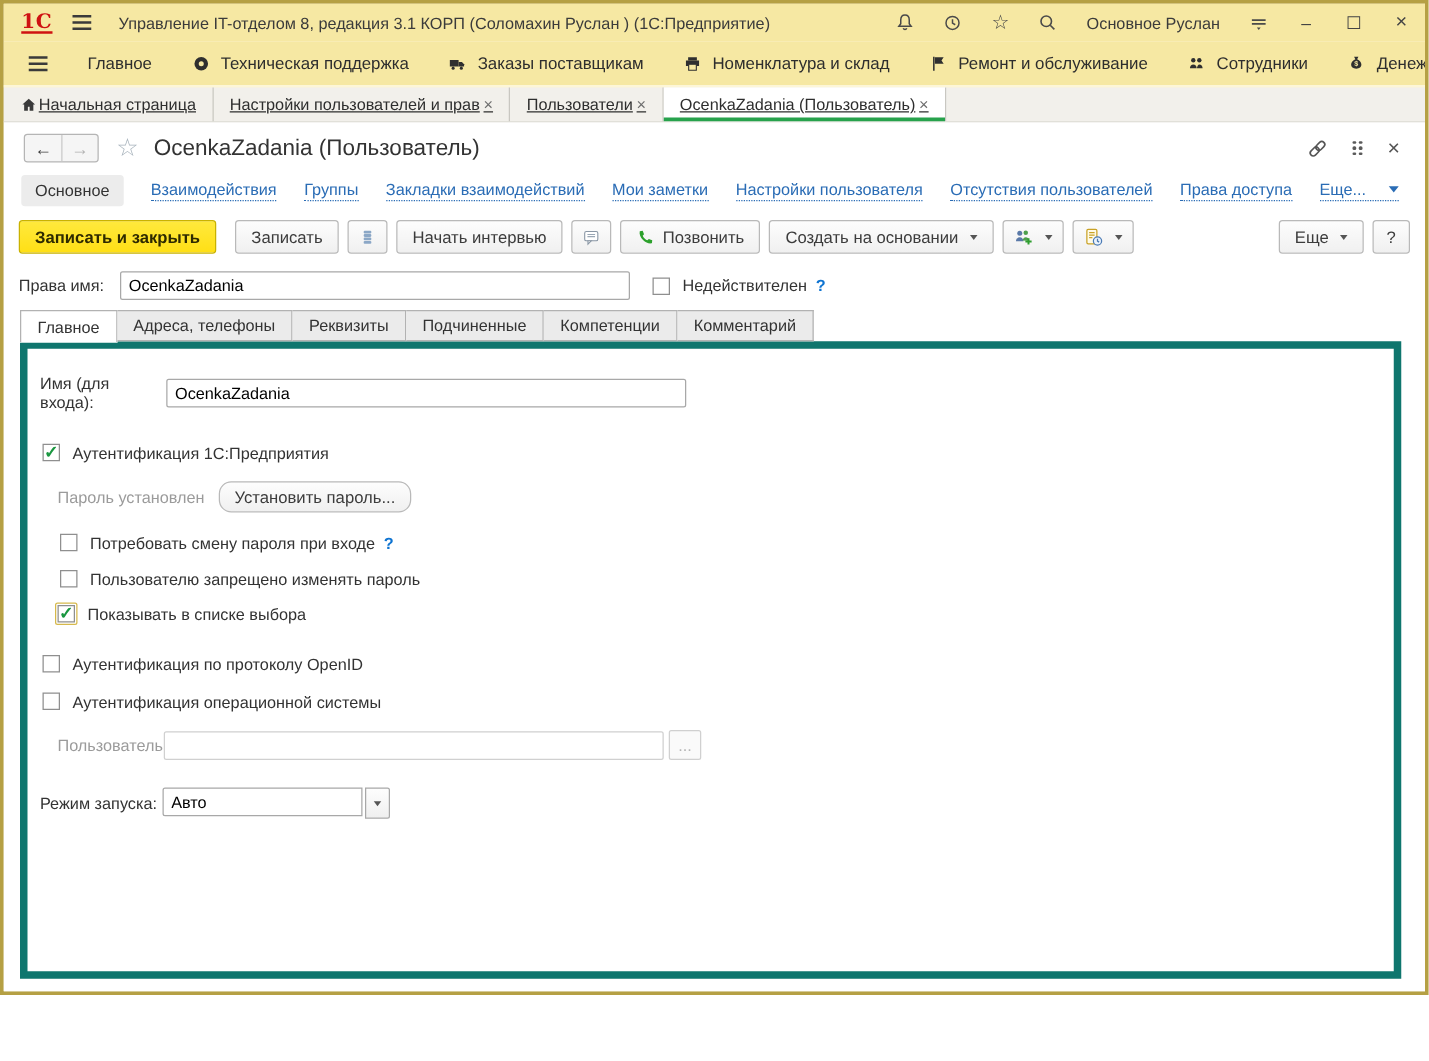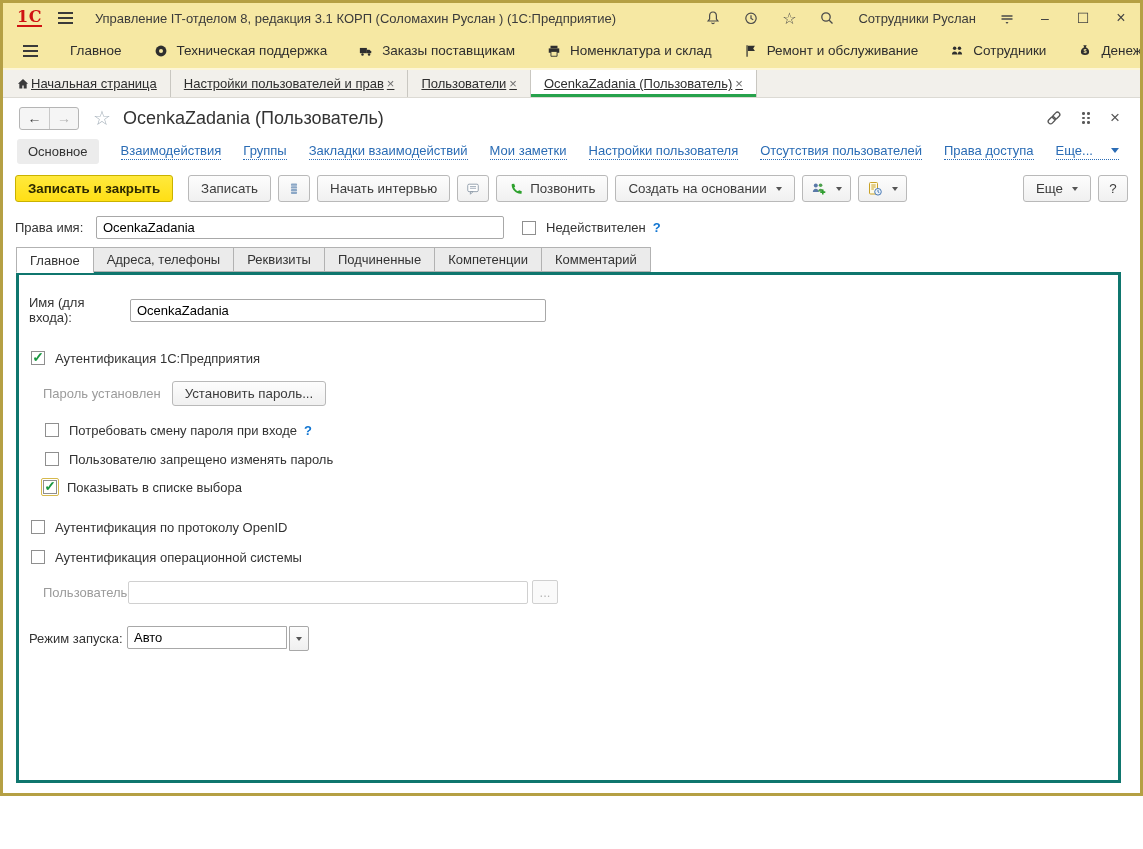--- a/index.html
+++ b/index.html
@@ -70,21 +70,21 @@
   .cb.checked::before { visibility:visible; }
   .cbwrap { display:inline-flex; padding:1px; border:1px solid transparent; border-radius:2px; }
   .cbwrap.focus { border-color:#d6b94c; }
   .cblbl { margin-left:8px; cursor:default; }
 
   
   .ctabs { display:flex; align-items:flex-end; padding:8px 12px 0 13px; flex:0 0 auto; position:relative; z-index:2; }
   .ctab { height:25px; display:flex; align-items:center; padding:0 13px; background:#ebebeb; border:1px solid #b2b2b2; border-left:none; color:#333; cursor:pointer; }
   .ctab:first-child { border-left:1px solid #b2b2b2; }
   .ctab.active { background:#fff; border-bottom:1px solid #fff; margin-bottom:-1px; height:26px; }
-  .cpanel { flex:1 1 auto; border:3px solid #0f766e; margin:0 19px 10px 13px; background:#fff; padding:12px 10px; display:flex; flex-direction:column; }
+  .cpanel { flex:1 1 auto; border:6px solid #0f766e; margin:0 19px 10px 13px; background:#fff; padding:12px 10px; display:flex; flex-direction:column; }
 
   .prow { display:flex; align-items:center; flex:0 0 auto; }
   .btn.small { height:25px; }
   .dots-btn { height:24px; width:26px; display:inline-flex; align-items:center; justify-content:center; background:#fafafa; border:1px solid #d0d0d0; border-radius:2px; color:#b5b5b5; cursor:pointer; margin-left:4px; }
   .combo { display:inline-flex; }
   .combo-btn { width:20px; height:25px; border:1px solid #a8a8a8; border-left:none; background:linear-gradient(#fdfdfd,#efefef); display:inline-flex; align-items:center; justify-content:center; cursor:pointer; border-radius:0 2px 2px 0; margin-left:2px; border-left:1px solid #a8a8a8; }
 
   svg.ic16 { width:16px; height:16px; }
   svg.ic14 { width:14px; height:14px; }
 </style>
@@ -114,21 +114,21 @@
             <path d="M8 5.3v3.2l2.2 1.3"></path>
           </svg>
       </span>
       <span class="tb-ico" style="color:#4a4a4a;font-size:16px;">☆</span>
       <span class="tb-ico">
         <svg class="ic16" viewBox="0 0 16 16" fill="none" stroke="#4a4a4a" stroke-width="1.3">
             <circle cx="7" cy="7" r="4.2"></circle>
             <path d="m10.2 10.2 3.3 3.3"></path>
           </svg>
       </span>
-      <span class="tb-user">Сотрудники Руслан</span>
+      <span class="tb-user">Основное Руслан</span>
       <span class="tb-ico">
         <svg class="ic16" viewBox="0 0 16 16" fill="none" stroke="#4a4a4a" stroke-width="1.4">
             <path d="M2.5 6h11M2.5 9h11"></path>
             <path d="M6.5 12h3l-1.5 2z" fill="#4a4a4a" stroke="none"></path>
           </svg>
       </span>
       <span class="winbtn">–</span>
       <span class="winbtn">☐</span>
       <span class="winbtn" style="font-size:16px;">×</span>
     </span>
@@ -344,21 +344,21 @@
 
       <div class="prow" style="margin-top:24px;">
         <span class="cbwrap">
             <span class="cb checked"></span>
           </span>
         <span class="cblbl">Аутентификация 1С:Предприятия</span>
       </div>
 
       <div class="prow" style="margin-top:14px; padding-left:14px;">
         <span class="lbl dis">Пароль установлен</span>
-        <button class="btn small" style="margin-left:11px;">Установить пароль...</button>
+        <button class="btn small" style="margin-left:11px;border-radius:10px;">Установить пароль...</button>
       </div>
 
       <div class="prow" style="margin-top:15px; padding-left:14px;">
         <span class="cbwrap">
             <span class="cb"></span>
           </span>
         <span class="cblbl">Потребовать смену пароля при входе</span>
         <span class="q">?</span>
       </div>
 

